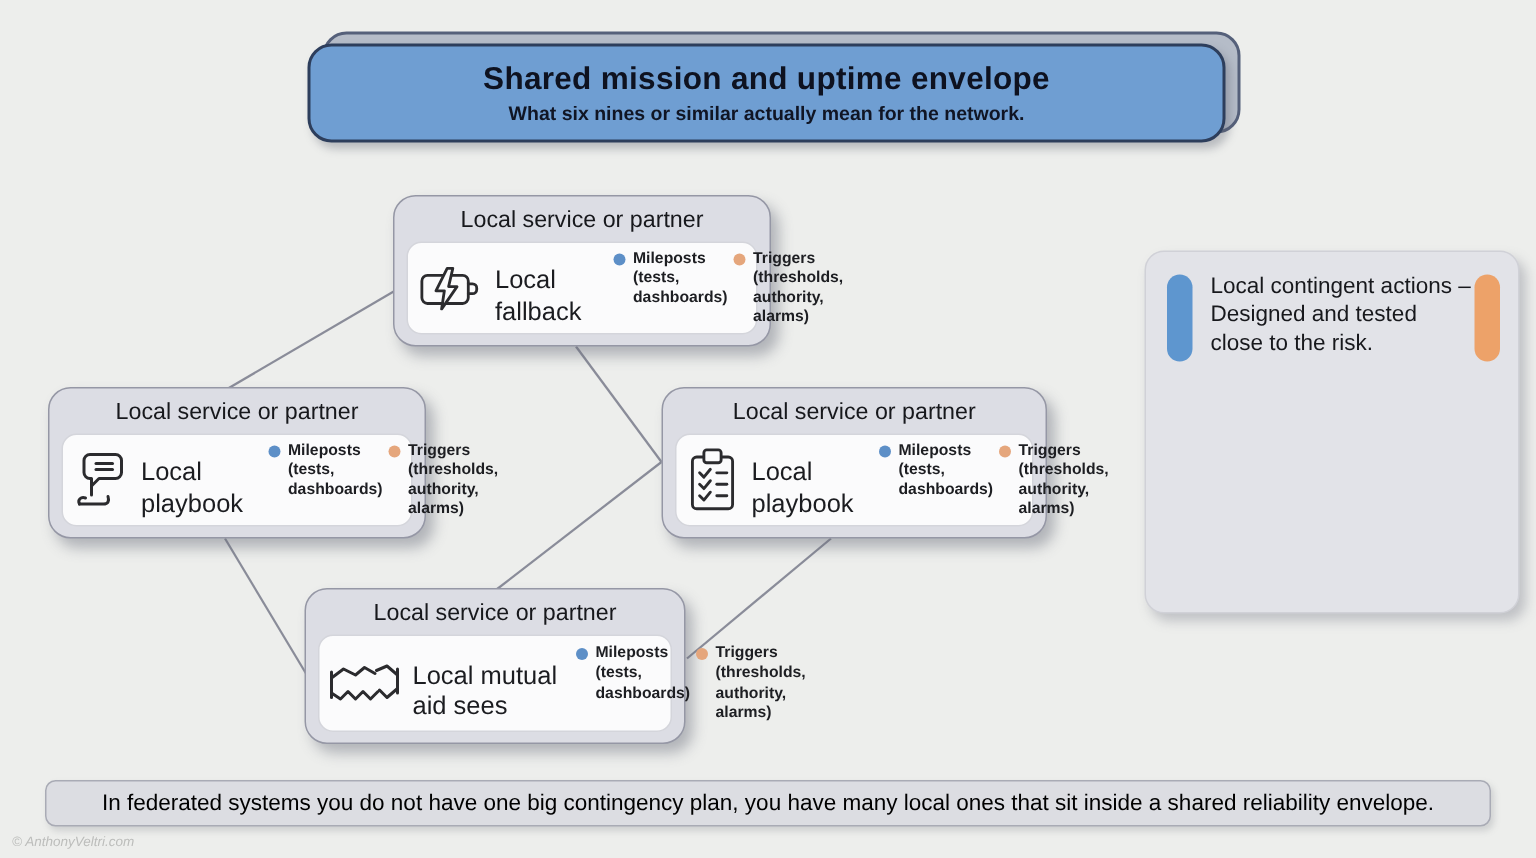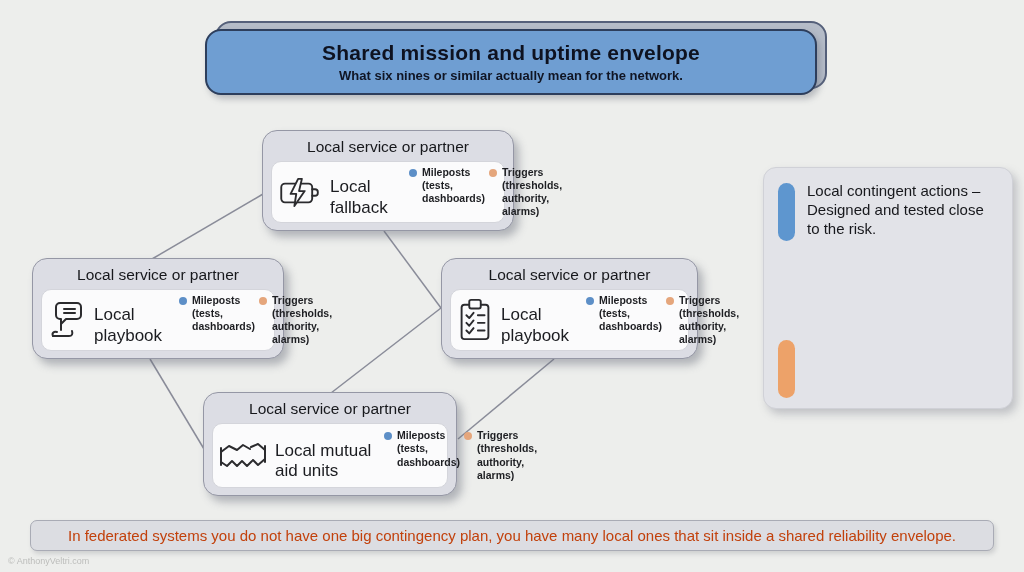--- a/index.html
+++ b/index.html
@@ -53,37 +53,37 @@
   .dot{flex:none;width:8px;height:8px;border-radius:50%;margin-top:3px;}
   .dot-blue{background:#5d8fc7;}
   .dot-orange{background:#e5a67c;}
   .bullet-text{font-size:10.5px;font-weight:600;color:#1d1e22;line-height:1.25;}
   
   .legend{
     position:absolute;left:763px;top:167px;width:250px;height:242px;z-index:2;
     background:#e2e3e8;border:1px solid #d0d1d7;border-radius:13px;
     box-shadow:4px 5px 8px rgba(110,112,125,.35);
     box-sizing:border-box;padding:13px 12px 10px 14px;
-    display:flex;flex-direction:column;justify-content:space-between;
+    display:flex;flex-direction:row;justify-content:space-between;
   }
   .legend-item{display:flex;gap:12px;align-items:flex-start;}
   .pill{flex:none;width:17px;height:58px;border-radius:9px;margin-top:2px;}
   .pill-blue{background:#5e96cf;}
   .pill-green{background:#77b277;}
   .pill-orange{background:#eda269;}
   .legend-text{font-size:15px;font-weight:500;line-height:1.28;color:#17181c;}
   
   .footer-bar{
     position:absolute;left:30px;top:520px;width:964px;height:31px;z-index:2;
     background:#dcdde2;border:1.5px solid #a9abb5;border-radius:7px;
     display:flex;align-items:center;justify-content:center;box-sizing:border-box;
     box-shadow:2px 3px 4px rgba(120,122,130,.25);
   }
-  .footer-text{font-size:15px;font-weight:500;color:#c2410c;}
-  .watermark{position:absolute;left:8px;top:556px;font-size:9px;color:#bcbdbb;z-index:2;}
+  .footer-text{font-size:15px;font-weight:500;color:#000000;}
+  .watermark{position:absolute;left:8px;top:556px;font-size:9px;color:#bcbdbb;z-index:2;font-style:italic;}
 </style>
 </head>
 <body>
 
 <div class="canvas">
 
   <svg class="connectors" width="1024" height="572">
     <line x1="263" y1="194" x2="152" y2="259"></line>
     <line x1="384" y1="231" x2="441" y2="308"></line>
     <line x1="441" y1="308" x2="331" y2="393"></line>
@@ -185,21 +185,21 @@
       <span class="node-icon">
         <svg width="46" height="34" viewBox="0 0 46 34">
           <path d="M1 13 L9 7 L17 11 L23 6 L30 10"></path>
           <path d="M45 11 L38 5 L31 8"></path>
           <path d="M1 23 L7 27 L12 22 L17 27 L22 22 L27 27 L32 22"></path>
           <path d="M45 20 L38 26 L33 21"></path>
           <path d="M1 9 L1 26"></path>
           <path d="M45 7 L45 23"></path>
         </svg>
       </span>
-      <div class="node-label lbl-wide">Local mutual aid units</div>
+      <div class="node-label lbl-wide">Local mutual aid sees</div>
       <div class="node-bullets">
         <div class="bullet">
           <span class="dot dot-blue"></span>
           <span class="bullet-text">Mileposts (tests, dashboards)</span>
         </div>
         <div class="bullet">
           <span class="dot dot-orange"></span>
           <span class="bullet-text">Triggers (thresholds, authority, alarms)</span>
         </div>
       </div>

